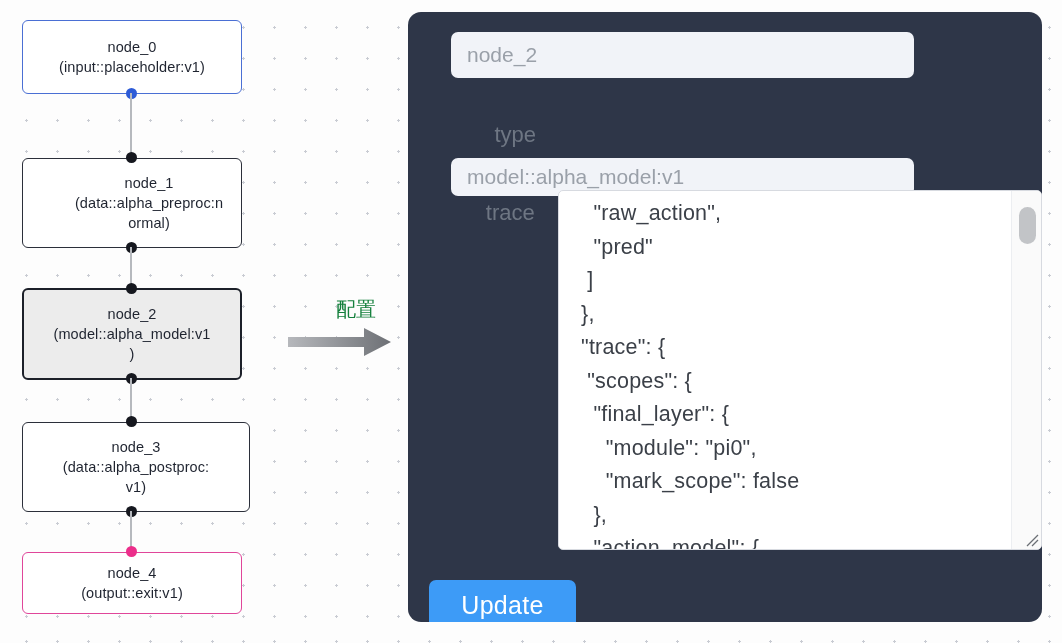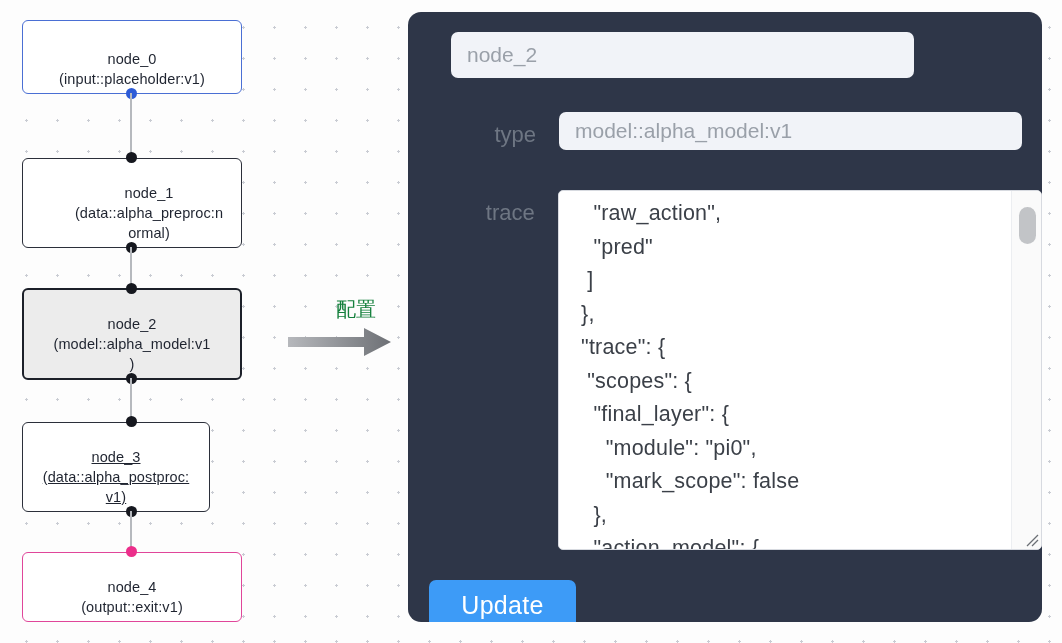--- a/index.html
+++ b/index.html
@@ -21,21 +21,21 @@
     background-position:11px 12px;
   }
 
   
   .node{
     position:absolute;
     box-sizing:border-box;
     background:#ffffff;
     border:1.5px solid #2b2f3a;
     border-radius:6px;
-    display:flex;align-items:flex-end;justify-content:center;
+    display:flex;align-items:center;justify-content:center;
     text-align:center;
     color:#1f2430;
     font-size:14.5px;
     line-height:20px;
     padding:4px 8px;
     letter-spacing:.1px;
   }
   .node .lbl{display:block;width:100%;white-space:pre-line;}
   .node.blue{border:1.6px solid #4a6fd4;}
   .node.pink{border:1.8px solid #e0469a;}
@@ -92,21 +92,21 @@
     font-size:21px;
     font-family:"Liberation Sans","DejaVu Sans",sans-serif;
     padding:0 16px;
     display:flex;align-items:center;
     outline:none;
   }
   #row-id{left:20px;top:20px;width:594px;}
   #row-id .field-label{width:108px;line-height:46px;}
   #row-id .text-input{margin-left:23px;width:463px;height:46px;}
 
-  #row-type{left:20px;top:100px;width:594px;}
+  #row-type{left:20px;top:100px;width:594px;flex-direction:column;}
   #row-type .field-label{width:108px;line-height:46px;}
   #row-type .text-input{margin-left:23px;width:463px;height:38px;}
 
   #row-config{left:20px;top:178px;width:614px;}
   #row-config .field-label{width:108px;line-height:46px;}
 
   .textarea-box{
     position:relative;
     margin-left:23px;
     width:490px;height:360px;
@@ -193,31 +193,31 @@
   <div class="node selected" id="n2" style="left:22px;top:288px;width:220px;height:92px;">
     <span class="lbl">node_2
 (model::alpha_model:v1
 )</span>
   </div>
   <div class="dot" style="left:126px;top:283px;"></div>
   <div class="dot" style="left:126px;top:373px;"></div>
 
   <div class="edge" style="left:130px;top:378px;height:40px;"></div>
 
-  <div class="node" id="n3" style="left:22px;top:422px;width:188px;height:90px;text-decoration:underline;">
+  <div class="node" id="n3" style="left:22px;top:422px;width:228px;height:90px;">
     <span class="lbl">node_3
 (data::alpha_postproc:
 v1)</span>
   </div>
   <div class="dot" style="left:126px;top:416px;"></div>
   <div class="dot" style="left:126px;top:506px;"></div>
 
   <div class="edge" style="left:130px;top:511px;height:39px;"></div>
 
-  <div class="node pink" id="n4" style="left:22px;top:552px;width:220px;height:70px;">
+  <div class="node pink" id="n4" style="left:22px;top:552px;width:220px;height:62px;">
     <span class="lbl">node_4
 (output::exit:v1)</span>
   </div>
   <div class="dot pink" style="left:126px;top:546px;"></div>
 
   <div class="arrow-wrap">
     <div class="arrow-caption">配置</div>
     <svg class="arrow-svg" width="104" height="30" viewBox="0 0 104 30">
       <defs>
         <linearGradient id="argrad" x1="0" y1="0" x2="1" y2="0">

